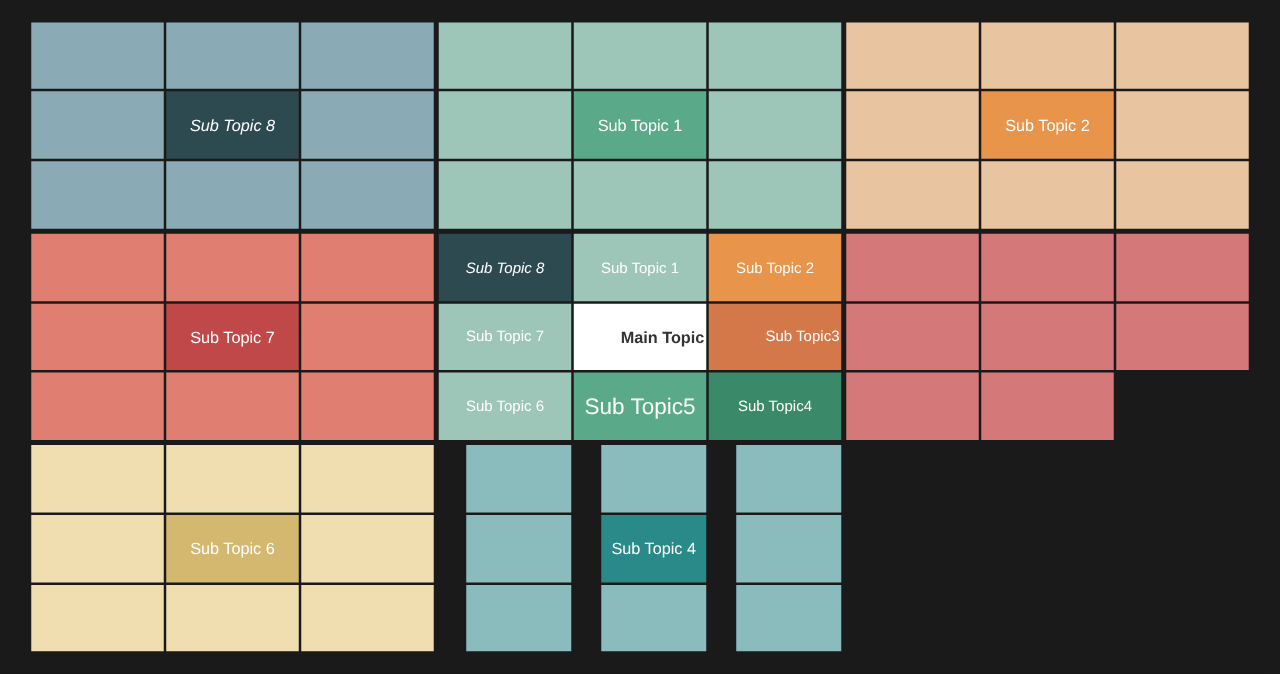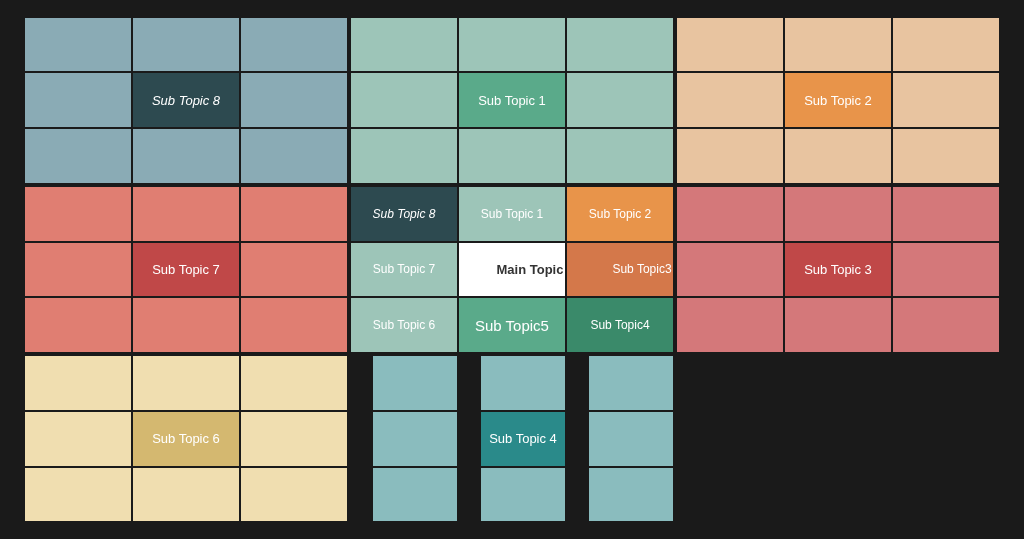--- a/index.html
+++ b/index.html
@@ -129,32 +129,29 @@
   </div>
 
   <div class="panel-center">
     <div class="cell cell-dark" style="font-size:12px;">Sub Topic 8</div>
     <div class="cell panel-green" style="font-size:12px; background:#9dc5b8;">Sub Topic 1</div>
     <div class="cell cell-orange" style="font-size:12px;">Sub Topic 2</div>
     <div class="cell panel-green" style="font-size:12px; background:#9dc5b8;">Sub Topic 7</div>
     <div class="cell cell-white" style="font-size:13px; font-weight:bold; color:#333;">Main Topic</div>
     <div class="cell cell-dark-orange" style="font-size:12px;">Sub Topic3</div>
     <div class="cell panel-green" style="font-size:12px; background:#9dc5b8;">Sub Topic 6</div>
-    <div class="cell cell-medium-green" style="font-size:15px;">Sub Topic5</div>
+    <div class="cell cell-medium-green" style="font-size:18px;">Sub Topic5</div>
     <div class="cell cell-dark-green" style="font-size:12px;">Sub Topic4</div>
   </div>
 
   <div class="panel panel-rose">
     <div class="cell"></div>
     <div class="cell"></div>
     <div class="cell"></div>
     <div class="cell"></div>
-    <div class="cell cell-dark-salmon">
-        <span>Sub Topic 3</span>
-      </div>
     <div class="cell"></div>
     <div class="cell"></div>
     <div class="cell"></div>
     <div class="cell"></div>
   </div>
 
   <div class="panel panel-yellow">
     <div class="cell"></div>
     <div class="cell"></div>
     <div class="cell"></div>

